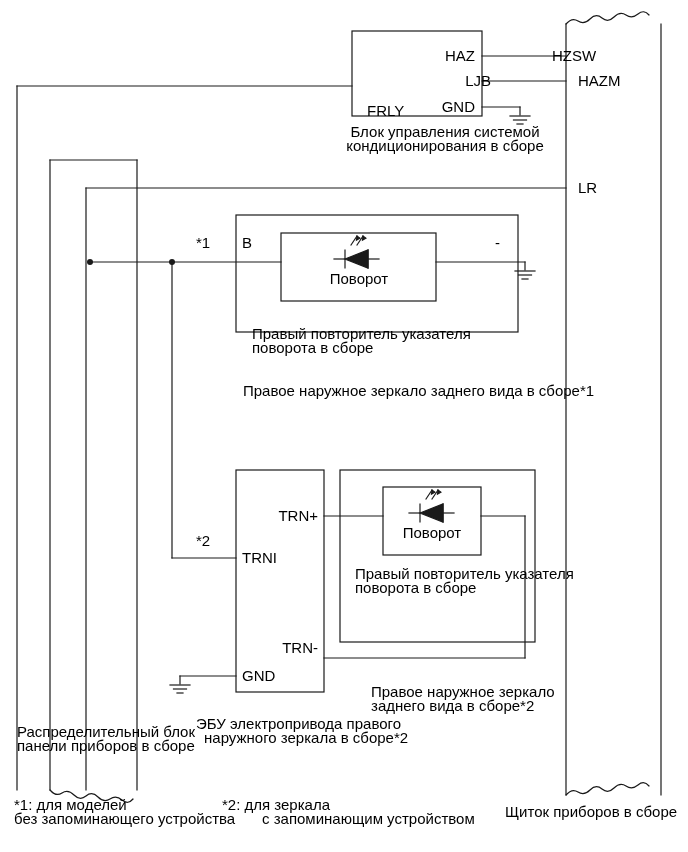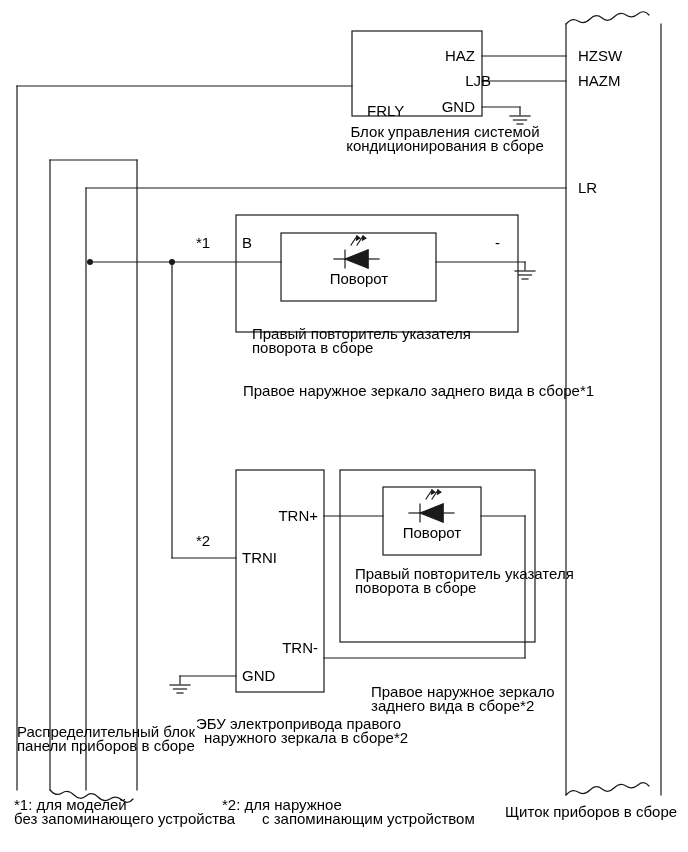--- a/index.html
+++ b/index.html
@@ -128,21 +128,21 @@
     </g>
   </svg>
 
   <div class="lbl" style="left:367px; top:76px;margin-top:28px;">FRLY</div>
   <div class="lbl r" style="left:400px; top:49px; width:75px;">HAZ</div>
   <div class="lbl r" style="left:416px; top:74px; width:75px;">LJB</div>
   <div class="lbl r" style="left:400px; top:100px; width:75px;">GND</div>
   <div class="lbl c" style="left:330px; top:125px; width:230px;">Блок управления системой</div>
   <div class="lbl c" style="left:330px; top:139px; width:230px;">кондиционирования в сборе</div>
 
-  <div class="lbl" style="left:578px; top:49px;">HZSW</div>
+  <div class="lbl" style="left:552px; top:49px;">HZSW</div>
   <div class="lbl" style="left:578px; top:74px;">HAZM</div>
   <div class="lbl" style="left:578px; top:181px;">LR</div>
   <div class="lbl" style="left:505px; top:805px;">Щиток приборов в сборе</div>
 
   <div class="lbl" style="left:196px; top:236px;">*1</div>
   <div class="lbl" style="left:242px; top:236px;">B</div>
   <div class="lbl" style="left:495px; top:236px;">-</div>
   <div class="lbl c" style="left:300px; top:272px; width:118px;">Поворот</div>
   <div class="lbl" style="left:252px; top:327px;">Правый повторитель указателя</div>
   <div class="lbl" style="left:252px; top:341px;">поворота в сборе</div>
@@ -159,16 +159,16 @@
   <div class="lbl" style="left:371px; top:685px;">Правое наружное зеркало</div>
   <div class="lbl" style="left:371px; top:699px;">заднего вида в сборе*2</div>
   <div class="lbl" style="left:196px; top:717px;">ЭБУ электропривода правого</div>
   <div class="lbl" style="left:196px; top:731px;margin-left:8px;">наружного зеркала в сборе*2</div>
 
   <div class="lbl" style="left:17px; top:725px;">Распределительный блок</div>
   <div class="lbl" style="left:17px; top:739px;text-align:center;">панели приборов в сборе</div>
 
   <div class="lbl" style="left:14px; top:798px;">*1: для моделей</div>
   <div class="lbl" style="left:14px; top:812px;">без запоминающего устройства</div>
-  <div class="lbl" style="left:222px; top:798px;">*2: для наружное</div>
+  <div class="lbl" style="left:222px; top:798px;">*2: для зеркала</div>
   <div class="lbl" style="left:222px; top:812px;margin-left:40px;">с запоминающим устройством</div>
 
 </div>
 
 </body></html>

